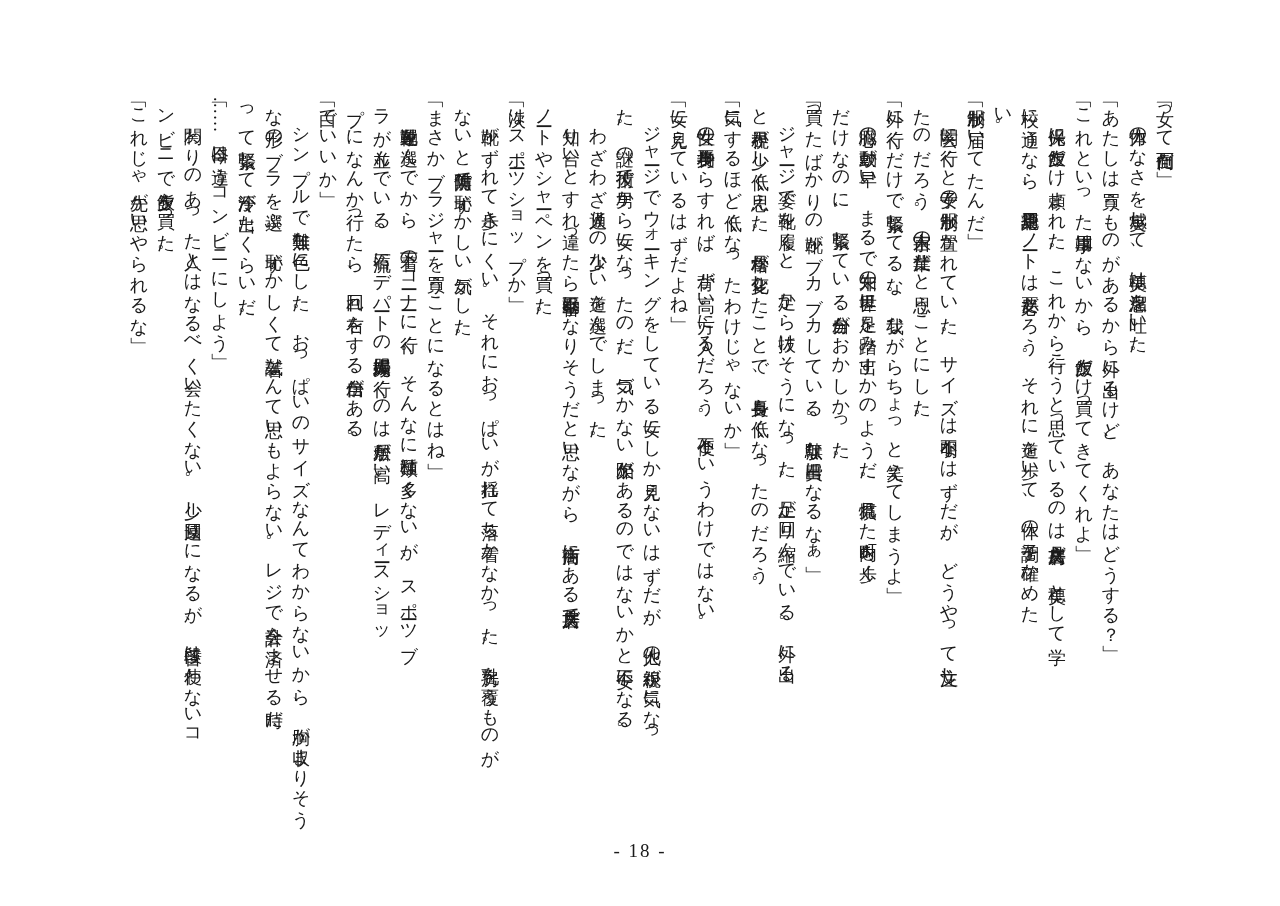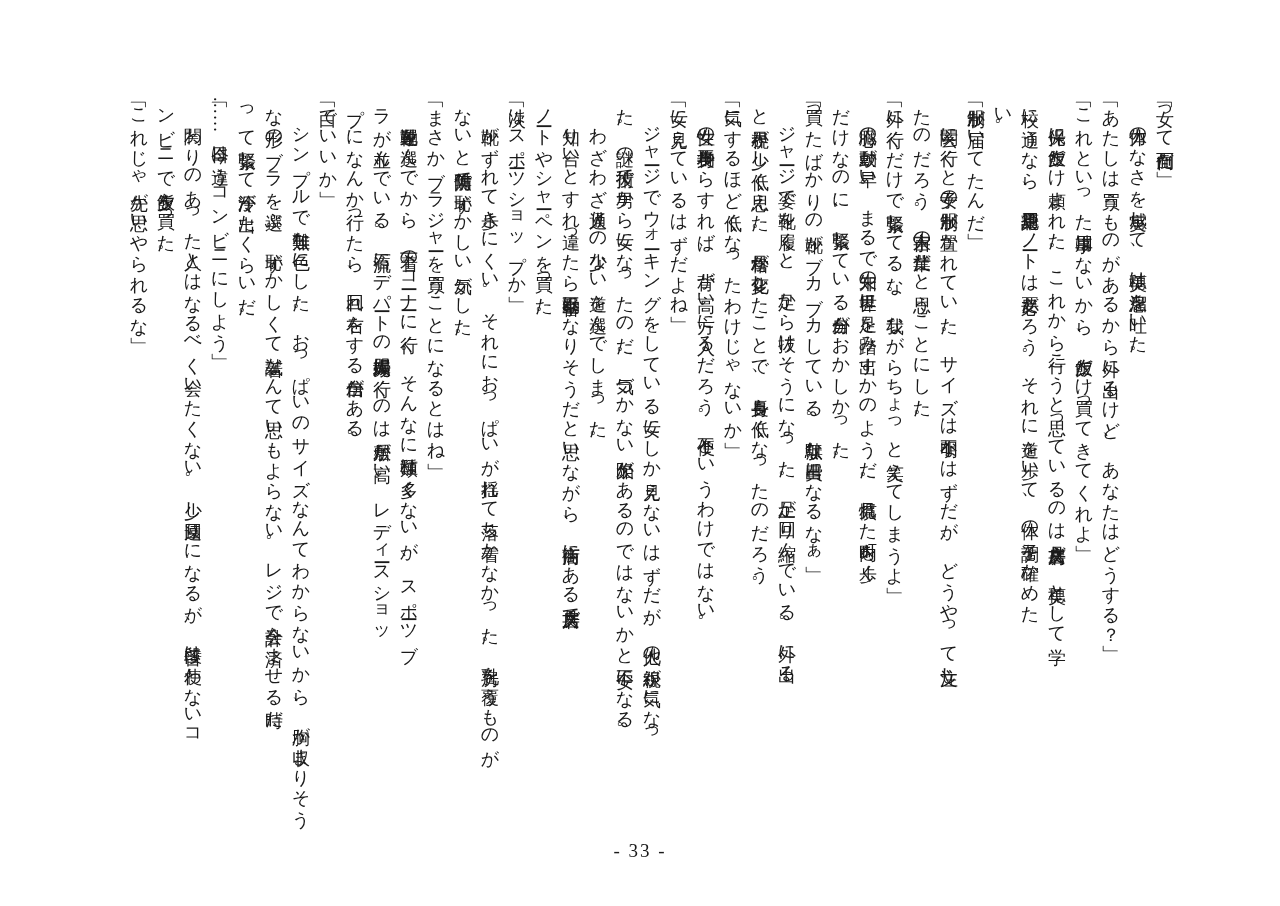--- a/index.html
+++ b/index.html
@@ -82,14 +82,14 @@
       <div class="text-line">プになんか行ったら、回れ右をする自信がある。</div>
       <div class="text-line">「白でいいか」</div>
       <div class="text-line">　シンプルで無難な色にした。おっぱいのサイズなんてわからないから、胸が収まりそう</div>
       <div class="text-line">な形のブラを選ぶ。恥ずかしくて試着なんて思いもよらない。レジで会計を済ませる時だ</div>
       <div class="text-line">って緊張して冷汗が出たくらいだ。</div>
       <div class="text-line">「……今日は違うコンビニにしよう」</div>
       <div class="text-line">　関わりのあった人とはなるべく会いたくない。少し遠回りになるが、普段は使わないコ</div>
       <div class="text-line">ンビニで夕飯を買った。</div>
       <div class="text-line">「これじゃ先が思いやられるな」</div>
     </div>
-  <div class="page-number">- 33 -</div>
+  <div class="page-number">- 18 -</div>
 </div>
 
 </body></html>

